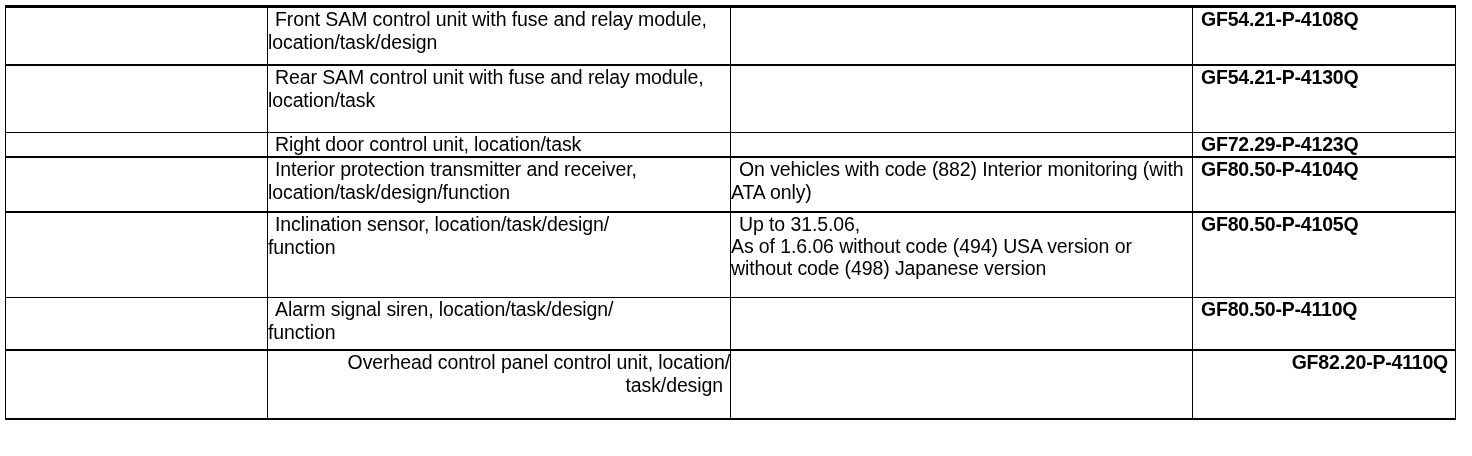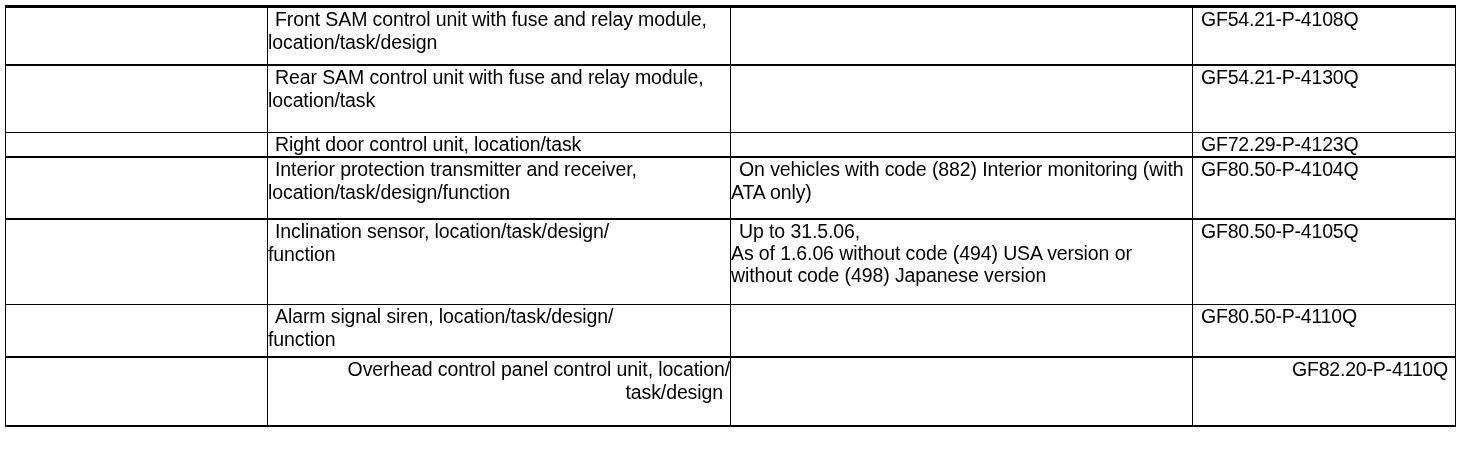--- a/index.html
+++ b/index.html
@@ -59,20 +59,21 @@
     word-spacing: 0px;
   }
 
   .cell.mark {
     min-height: 50px;
   }
 
   .cell.doc {
     padding-left: 8px;
     letter-spacing: -0.2px;
+    font-weight: bold;
   }
 
   .cell.note {
     padding-left: 8px;
   }
 
   .cell.note.spaced {
     line-height: 22px;
   }
 </style>
@@ -129,21 +130,21 @@
           <span class="cell desc">Right door control unit, location/task</span>
         </td>
         <td>
           <span class="cell note"></span>
         </td>
         <td>
           <span class="cell doc">GF72.29-P-4123Q</span>
         </td>
       </tr>
 
-      <tr class="heavy-bottom" style="height:62px">
+      <tr class="heavy-bottom" style="height:55px">
         <td>
           <span class="cell mark"></span>
         </td>
         <td>
           <span class="cell desc">Interior protection transmitter and receiver, location/task/design/function</span>
         </td>
         <td>
           <span class="cell note">On vehicles with code (882) Interior monitoring (with ATA only)</span>
         </td>
         <td>

